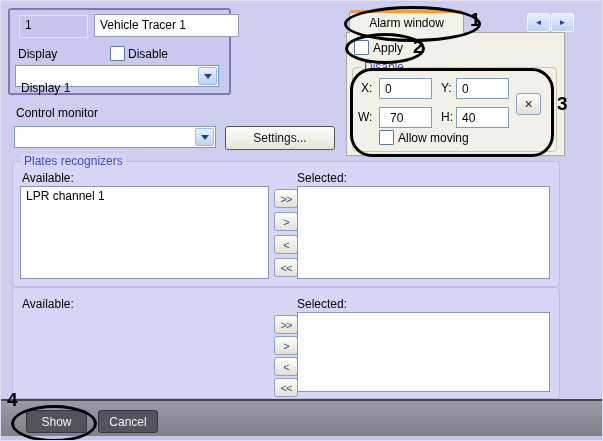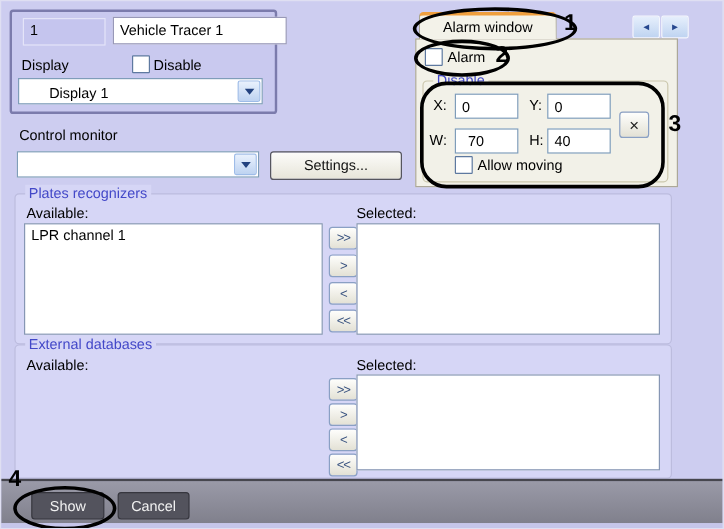--- a/index.html
+++ b/index.html
@@ -15,21 +15,21 @@
     border:2px solid #7B7BAC;border-radius:3px;}
   .id-field{left:9px;top:5px;width:62px;height:19px;background:#C5C5EE;
     border:1px solid #E4E4F8;padding:2px 0 0 5px;}
   .name-field{left:84px;top:4px;width:122px;height:18px;background:#fff;
     border:1px solid #9898B8;padding:3px 16px 0 5px;}
   
   .cb{display:inline-block;width:13px;height:13px;background:#fff;
     border:1px solid #5E79A0;vertical-align:middle;border-radius:1px;}
   
   .combo{background:#fff;border:1px solid #7F9DB9;box-sizing:border-box;}
-  .combo .val{position:absolute;left:5px;top:5px;margin-left:20px;}
+  .combo .val{position:absolute;left:5px;top:15px;}
   .combo-btn{position:absolute;right:1px;top:1px;bottom:1px;width:17px;
     background:linear-gradient(#E9F1FD,#BED3F1);border:1px solid #9EBCE8;
     border-radius:2px;display:flex;align-items:center;justify-content:center;}
   .tri-down{width:0;height:0;border:4px solid transparent;
     border-top:5px solid #23427F;margin-top:4px;}
   
   .xp-btn{background:linear-gradient(#FEFEFC,#E3E1D5);border:1px solid #8AA0C4;
     border-radius:3px;color:#36507E;display:flex;align-items:center;
     justify-content:center;font-size:11px;letter-spacing:-1px;box-sizing:border-box;}
   .settings-btn{background:linear-gradient(#FCFCFA,#E7E5D9);border:1px solid #55555E;
@@ -103,21 +103,21 @@
     <span class="nav-btn">
       <span>◄</span>
     </span>
     <span class="nav-btn">
       <span>►</span>
     </span>
   </div>
 
   <div class="abs alarm-body">
     <span class="abs cb" style="left:7px;top:7px;"></span>
-    <div class="abs lbl" style="left:26px;top:8px;">Alarm</div>
+    <div class="abs lbl" style="left:26px;top:8px;">Apply</div>
 
     <div class="abs group pos-group">
       <div class="group-title">Disable</div>
       <div class="abs lbl" style="left:8px;top:13px;">X:</div>
       <div class="abs field" style="left:26px;top:10px;width:53px;">0</div>
       <div class="abs lbl" style="left:88px;top:13px;">Y:</div>
       <div class="abs field" style="left:103px;top:10px;width:53px;">0</div>
       <div class="abs lbl" style="left:5px;top:42px;">W:</div>
       <div class="abs field" style="left:26px;top:39px;width:53px;padding-left:10px;">70</div>
       <div class="abs lbl" style="left:88px;top:42px;">H:</div>
@@ -136,21 +136,20 @@
     </div>
     <div class="abs xp-btn transfer" style="left:261px;top:27px;">&gt;&gt;</div>
     <div class="abs xp-btn transfer" style="left:261px;top:50px;">&gt;</div>
     <div class="abs xp-btn transfer" style="left:261px;top:73px;">&lt;</div>
     <div class="abs xp-btn transfer" style="left:261px;top:96px;">&lt;&lt;</div>
     <div class="abs lbl" style="left:284px;top:9px;">Selected:</div>
     <div class="abs listbox" style="left:284px;top:24px;width:253px;height:93px;"></div>
   </div>
 
   <div class="abs group lav-group" style="left:11px;top:286px;height:112px;">
-    <div class="group-title">External databases</div>
     <div class="abs lbl" style="left:9px;top:9px;">Available:</div>
     <div class="abs xp-btn transfer" style="left:261px;top:27px;">&gt;&gt;</div>
     <div class="abs xp-btn transfer" style="left:261px;top:48px;">&gt;</div>
     <div class="abs xp-btn transfer" style="left:261px;top:69px;">&lt;</div>
     <div class="abs xp-btn transfer" style="left:261px;top:90px;">&lt;&lt;</div>
     <div class="abs lbl" style="left:284px;top:9px;">Selected:</div>
     <div class="abs listbox" style="left:284px;top:24px;width:253px;height:80px;"></div>
   </div>
 
   <div class="abs bottom-bar">

